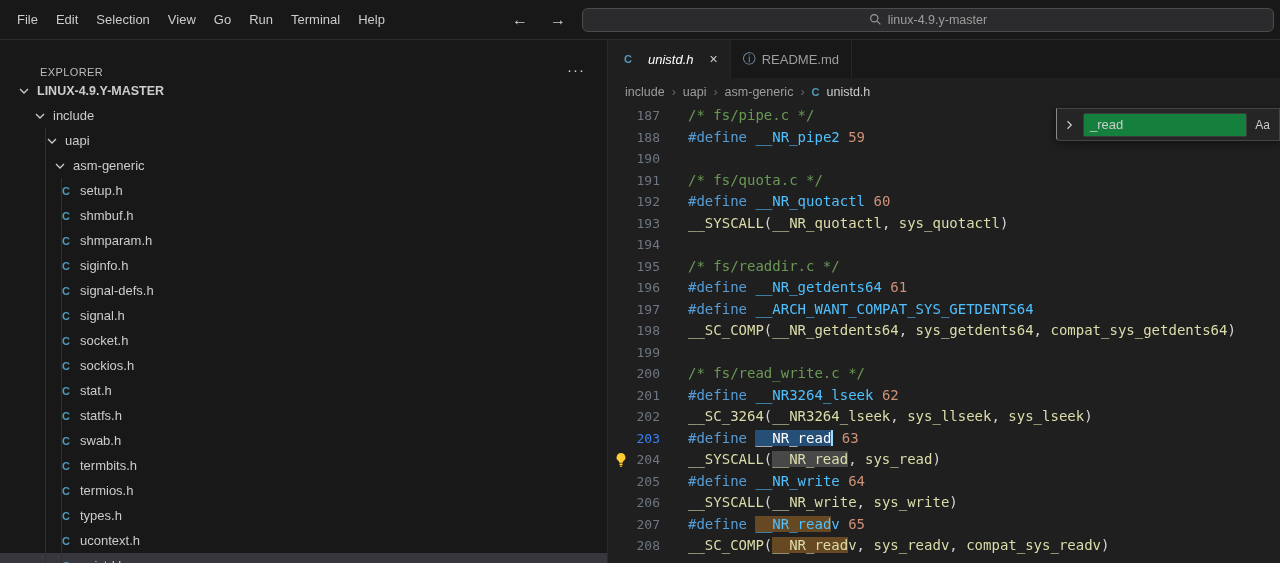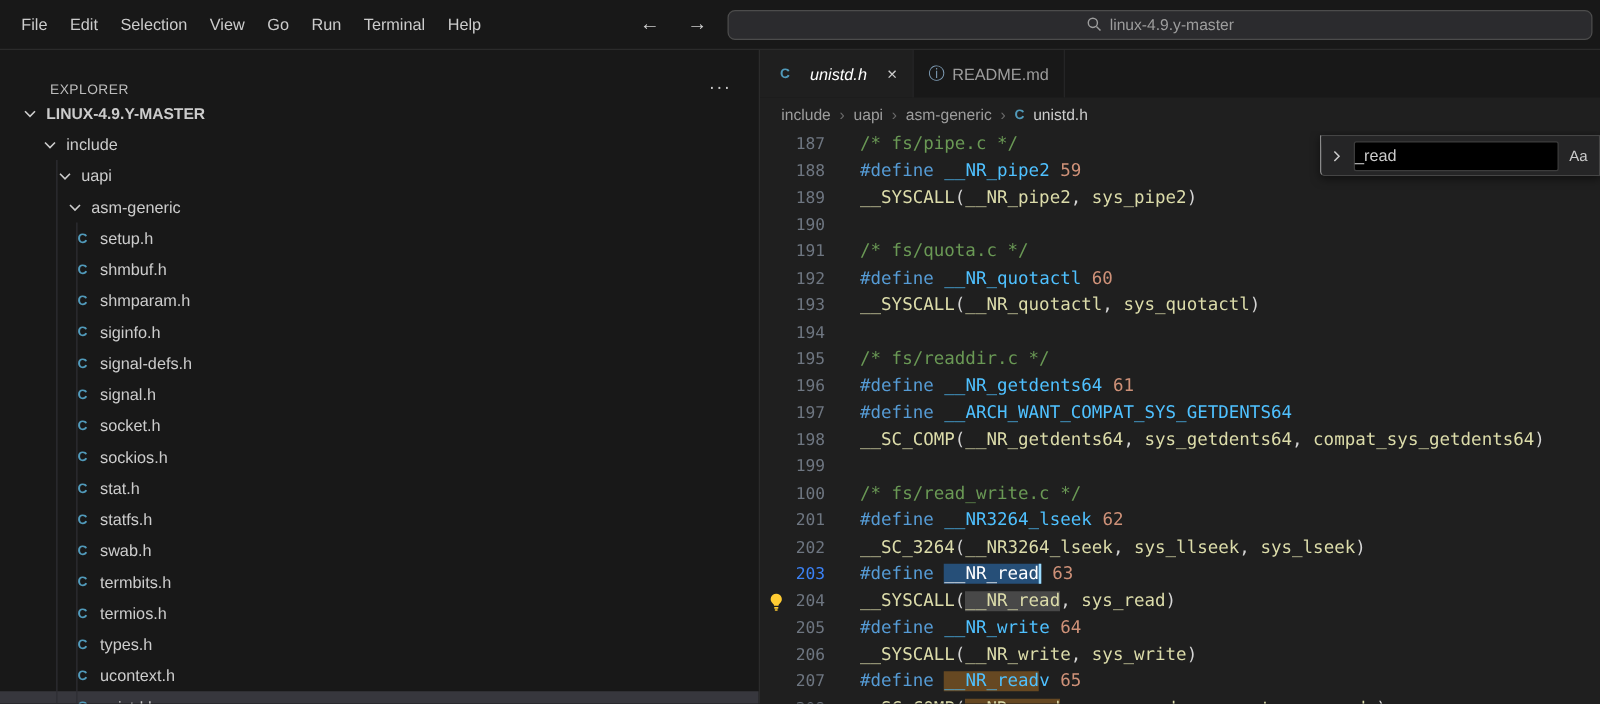--- a/index.html
+++ b/index.html
@@ -68,22 +68,22 @@
   .tok.sel { background:var(--selection-bg); color:#ffffff; border-right:2px solid #9cdcfe; }
   .tok.m1  { background:var(--occurrence-bg); }
   .tok.m2  { background:var(--find-match-bg); }
 
   
   .find-widget { position:absolute; top:3px; right:0; width:224px; height:33px;
     background:#252526; border:1px solid #454545; border-left:1px solid #8a8a8a;
     border-bottom-left-radius:4px; display:flex; align-items:center; gap:8px;
     padding:0 9px 0 6px; box-shadow:0 2px 8px rgba(0,0,0,.5);
     font-family:"Liberation Sans", sans-serif; }
-  .find-input { flex:1; background:#000000; border:1px solid #3c3c3c; border-radius:2px;
-    height:24px; line-height:22px; font-size:13px; color:#cccccc; padding:0 0; }
+  .find-input { flex:1; background:#15803d; border:1px solid #3c3c3c; border-radius:2px;
+    height:24px; line-height:22px; font-size:13px; color:#cccccc; padding:0 6px; }
   .find-case { font-size:12px; color:#cccccc; cursor:pointer; }
 </style>
 </head>
 <body>
 
 <div class="titlebar">
   <div class="menus">
       <span class="menu-item">File</span>
       <span class="menu-item">Edit</span>
       <span class="menu-item">Selection</span>
@@ -238,25 +238,20 @@
             <span class="lnum">187</span>
             <span class="ltext"><span class="tok comment">/* fs/pipe.c */</span></span>
           </div>
           <div class="cline">
             <span class="glyph"></span>
             <span class="lnum">188</span>
             <span class="ltext"><span class="tok kw">#define</span><span class="tok plain"> </span><span class="tok macro">__NR_pipe2</span><span class="tok plain"> </span><span class="tok num">59</span></span>
           </div>
           <div class="cline">
             <span class="glyph"></span>
-            <span class="lnum">189</span>
-            <span class="ltext"><span class="tok fn">__SYSCALL</span><span class="tok punct">(</span><span class="tok arg">__NR_pipe2</span><span class="tok punct">, </span><span class="tok arg">sys_pipe2</span><span class="tok punct">)</span></span>
-          </div>
-          <div class="cline">
-            <span class="glyph"></span>
             <span class="lnum">190</span>
             <span class="ltext"></span>
           </div>
           <div class="cline">
             <span class="glyph"></span>
             <span class="lnum">191</span>
             <span class="ltext"><span class="tok comment">/* fs/quota.c */</span></span>
           </div>
           <div class="cline">
             <span class="glyph"></span>
@@ -293,21 +288,21 @@
             <span class="lnum">198</span>
             <span class="ltext"><span class="tok fn">__SC_COMP</span><span class="tok punct">(</span><span class="tok arg">__NR_getdents64</span><span class="tok punct">, </span><span class="tok arg">sys_getdents64</span><span class="tok punct">, </span><span class="tok arg">compat_sys_getdents64</span><span class="tok punct">)</span></span>
           </div>
           <div class="cline">
             <span class="glyph"></span>
             <span class="lnum">199</span>
             <span class="ltext"></span>
           </div>
           <div class="cline">
             <span class="glyph"></span>
-            <span class="lnum">100</span>
+            <span class="lnum">200</span>
             <span class="ltext"><span class="tok comment">/* fs/read_write.c */</span></span>
           </div>
           <div class="cline">
             <span class="glyph"></span>
             <span class="lnum">201</span>
             <span class="ltext"><span class="tok kw">#define</span><span class="tok plain"> </span><span class="tok macro">__NR3264_lseek</span><span class="tok plain"> </span><span class="tok num">62</span></span>
           </div>
           <div class="cline">
             <span class="glyph"></span>
             <span class="lnum">202</span>

